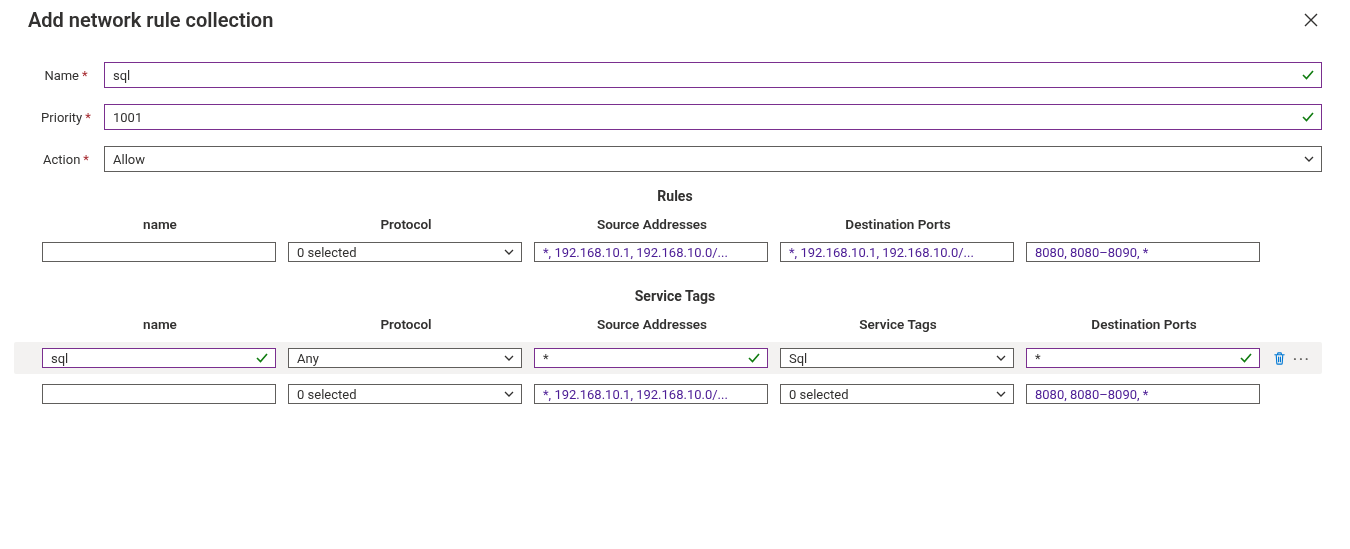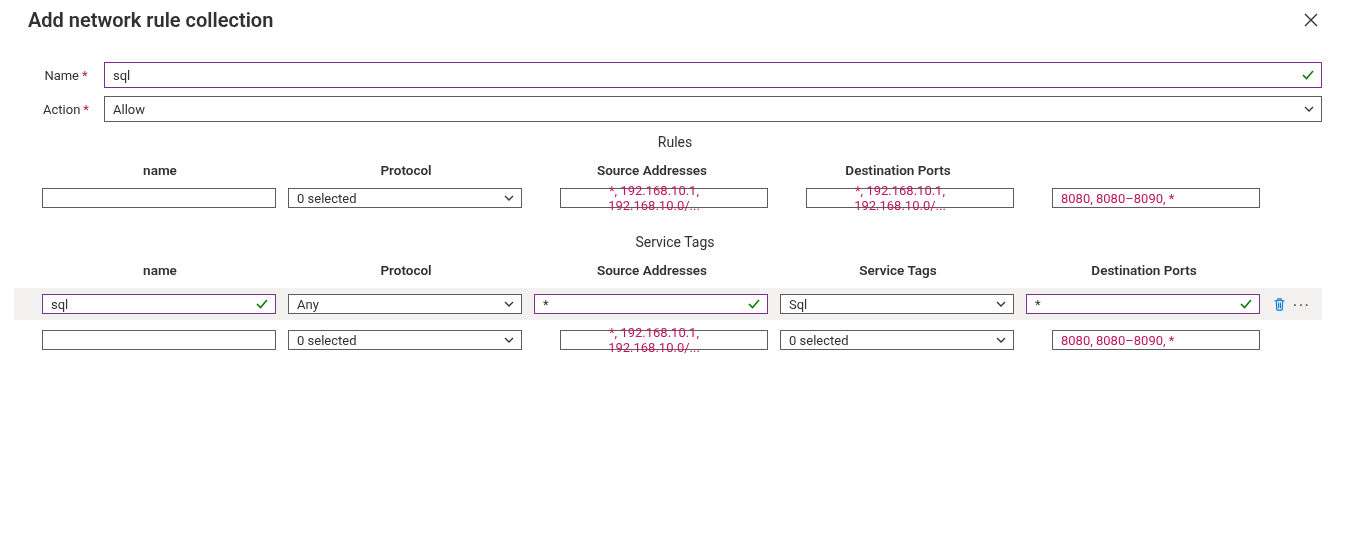--- a/index.html
+++ b/index.html
@@ -18,21 +18,21 @@
     align-items: center;
     justify-content: space-between;
     margin-bottom: 30px;
   }
   .panel-title { font-size: 20px; font-weight: 600; }
   .close-x { font-size: 18px; line-height: 1; cursor: pointer; padding: 4px; }
 
   .form-row {
     display: flex;
     align-items: center;
-    margin-bottom: 8px;
+    margin-bottom: 16px;
   }
   .form-label {
     width: 76px;
     flex: 0 0 76px;
     font-size: 13px;
   }
   .req { color: #a4262c; margin-left: 3px; }
 
   .fld {
     position: relative;
@@ -55,21 +55,21 @@
     color: #107c10;
   }
   .fld .chev {
     position: absolute;
     right: 6px;
     top: 50%;
     transform: translateY(-50%);
     color: #323130;
   }
 
-  .section-label { font-size: 14px; margin-top: 12px; margin-bottom: 4px; }
+  .section-label { font-size: 14px; margin-top: 12px; margin-bottom: 4px; font-weight: bold; }
 
   
   .cols {
     display: grid;
     grid-template-columns: 234px 234px 234px 234px 234px auto;
     column-gap: 12px;
     align-items: center;
     padding-left: 14px;
   }
   .cols.head { font-size: 13.5px; font-weight: 600; margin: 12px 0 10px 0; }
@@ -80,21 +80,21 @@
     border: 1px solid #605e5c;
     background: #fff;
     display: flex;
     align-items: center;
     padding: 0 28px 0 8px;
     position: relative;
     font-size: 13px;
     color: #323130;
   }
   .cell.empty { padding: 0; }
-  .cell.placeholder { color: #be185d; margin-left: 26px; }
+  .cell.placeholder { color: #4c1d95; }
   .cell.valid { border-color: #7a2f8f; }
   .cell .chk {
     position: absolute; right: 6px; top: 50%;
     transform: translateY(-50%); color: #107c10;
   }
   .cell .chev {
     position: absolute; right: 6px; top: 50%;
     transform: translateY(-50%); color: #323130;
   }
 
@@ -139,20 +139,33 @@
     <div class="fld valid">
       <span>sql</span>
       <span class="chk">
         <svg width="14" height="14" viewBox="0 0 14 14">
             <path d="M2 7 L5.5 10.5 L12 3" stroke="#107c10" stroke-width="1.6" fill="none"></path>
           </svg>
       </span>
     </div>
   </div>
 
+  <div class="form-row">
+    <div class="form-label">
+      <span>Priority</span><span class="req">*</span>
+    </div>
+    <div class="fld valid">
+      <span>1001</span>
+      <span class="chk">
+        <svg width="14" height="14" viewBox="0 0 14 14">
+            <path d="M2 7 L5.5 10.5 L12 3" stroke="#107c10" stroke-width="1.6" fill="none"></path>
+          </svg>
+      </span>
+    </div>
+  </div>
 
   <div class="form-row">
     <div class="form-label">
       <span>Action</span><span class="req">*</span>
     </div>
     <div class="fld">
       <span>Allow</span>
       <span class="chev">
         <svg width="12" height="12" viewBox="0 0 12 12">
             <path d="M2 4 L6 8 L10 4" stroke="#323130" stroke-width="1.3" fill="none"></path>

